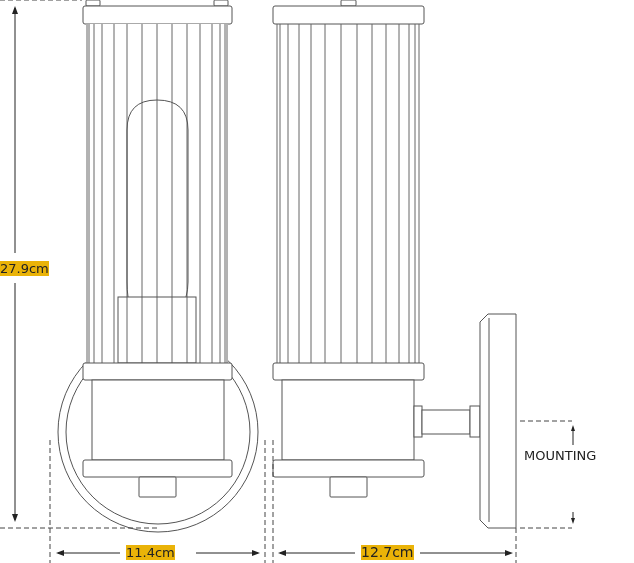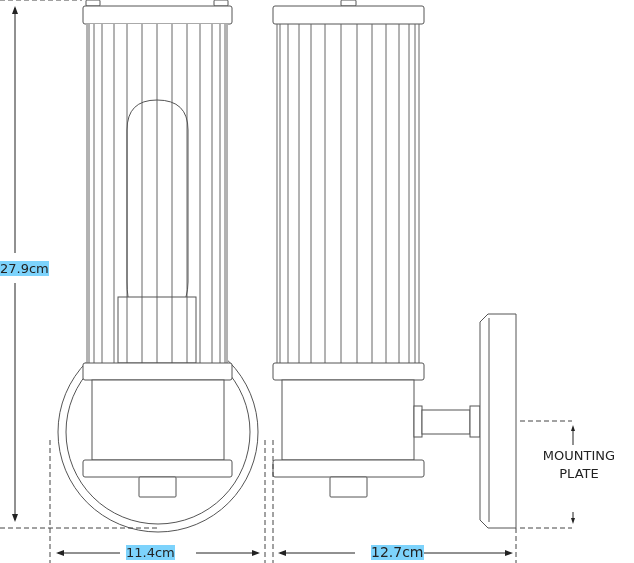--- a/index.html
+++ b/index.html
@@ -3,22 +3,22 @@
 <meta charset="utf-8">
 <style>
   html, body { margin:0; padding:0; background:#ffffff; }
   body { width:634px; height:563px; overflow:hidden; position:relative; font-family:"DejaVu Sans", sans-serif; }
   svg { position:absolute; left:0; top:0; }
   .ln { fill:none; stroke:#555; stroke-width:1; }
   .ln2 { fill:#fff; stroke:#555; stroke-width:1; }
   .rod { stroke:#666; stroke-width:1; }
   .dash { fill:none; stroke:#444; stroke-width:1; stroke-dasharray:5 3; }
   .dim { stroke:#222; stroke-width:1; }
-  .lbl { position:absolute; color:#222; font-family:"DejaVu Sans", sans-serif; font-size:13px; background:#7dd3fc; line-height:15px; white-space:nowrap; }
-  .mp { position:absolute; color:#222; font-family:"DejaVu Sans", sans-serif; font-size:13px; line-height:18px; text-align:center; white-space:nowrap; }
+  .lbl { position:absolute; color:#222; font-family:"DejaVu Sans", sans-serif; font-size:13px; background:#eab308; line-height:15px; white-space:nowrap; }
+  .mp { position:absolute; color:#222; font-family:"DejaVu Sans", sans-serif; font-size:13px; line-height:18px; white-space:nowrap; }
 </style>
 </head>
 <body>
 
 <svg width="634" height="563" viewBox="0 0 634 563">
 
   <g>
 
     <circle cx="158" cy="432" r="100" class="ln"></circle>
     <circle cx="158" cy="432" r="92" class="ln"></circle>
@@ -121,18 +121,17 @@
     <line x1="520" y1="528" x2="572" y2="528" class="dash"></line>
     <line x1="573" y1="428" x2="573" y2="445" class="dim"></line>
     <line x1="573" y1="512" x2="573" y2="521" class="dim"></line>
     <path d="M571 431 L573 425 L575 431 Z" fill="#222"></path>
     <path d="M571 518 L573 524 L575 518 Z" fill="#222"></path>
   </g>
 </svg>
 
 <div class="lbl" style="left:0px; top:261px;">27.9cm</div>
 <div class="lbl" style="left:126px; top:545px; font-size:13px;">11.4cm</div>
-<div class="lbl" style="left:371px; top:545px; font-size:14px;">12.7cm</div>
+<div class="lbl" style="left:361px; top:545px; font-size:14px;">12.7cm</div>
 
 <div class="mp" style="left:524px; top:447px; width:110px;">
   <div>MOUNTING</div>
-  <div>PLATE</div>
 </div>
 
 </body></html>

